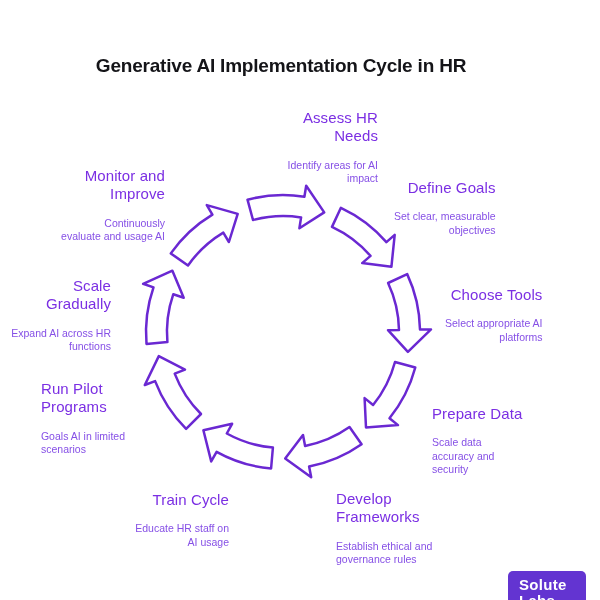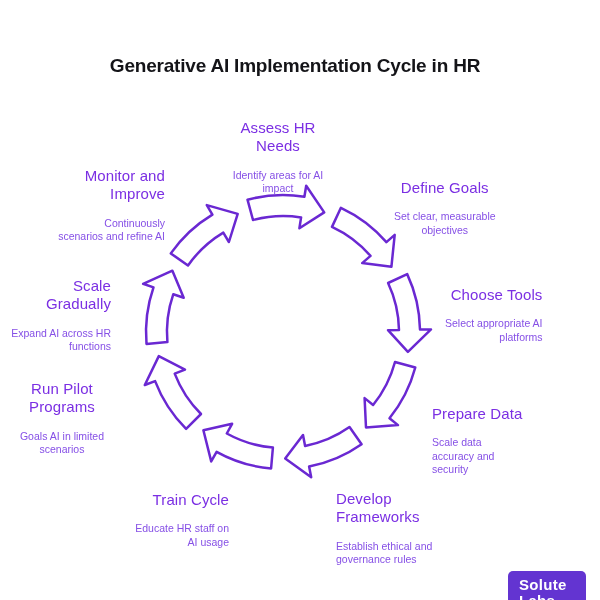--- a/index.html
+++ b/index.html
@@ -5,21 +5,21 @@
   html, body {
     margin: 0; padding: 0;
     width: 600px; height: 600px;
     background: #ffffff;
     overflow: hidden;
     position: relative;
     font-family: "Liberation Sans", sans-serif;
   }
   .title {
     position: absolute;
-    top: 55px; left: 14px; width: 562px;
+    top: 55px; left: 0; width: 562px;
     text-align: center;
     font-size: 19px;
     font-weight: 700;
     letter-spacing: -0.2px;
     color: var(--title, #141418);
   }
   #cycle {
     position: absolute; left: 0; top: 0;
     pointer-events: none;
   }
@@ -70,28 +70,28 @@
     <path d="M340.9 207.8 A137 137 0 0 1 386.4 242.1 L394.7 234.9 L391.4 266.8 L362.2 263.1 L370.5 255.9 A116 116 0 0 0 332.0 226.9 Z"></path>
     <path d="M407.2 274.1 A137 137 0 0 1 420.0 329.6 L431.0 329.4 L407.9 351.8 L388.0 330.2 L399.0 330.0 A116 116 0 0 0 388.1 283.0 Z"></path>
     <path d="M415.3 367.5 A137 137 0 0 1 389.5 418.2 L398.0 425.1 L366.0 427.5 L364.6 398.1 L373.1 405.0 A116 116 0 0 0 395.0 362.0 Z"></path>
     <path d="M361.6 444.2 A137 137 0 0 1 309.1 466.5 L311.2 477.3 L285.2 458.5 L303.0 435.1 L305.1 445.9 A116 116 0 0 0 349.5 427.0 Z"></path>
     <path d="M271.1 468.5 A137 137 0 0 1 216.6 451.8 L211.2 461.4 L203.4 430.3 L232.1 423.8 L226.8 433.5 A116 116 0 0 0 272.9 447.6 Z"></path>
     <path d="M186.1 428.9 A137 137 0 0 1 155.1 381.1 L144.8 385.0 L158.8 356.1 L185.0 369.6 L174.7 373.6 A116 116 0 0 0 201.0 414.0 Z"></path>
     <path d="M146.5 343.9 A137 137 0 0 1 153.5 287.4 L143.1 283.8 L172.4 270.7 L183.7 297.8 L173.3 294.2 A116 116 0 0 0 167.4 342.1 Z"></path>
     <path d="M170.8 253.4 A137 137 0 0 1 212.4 214.6 L206.8 205.1 L237.7 213.9 L228.9 242.0 L223.3 232.6 A116 116 0 0 0 188.0 265.5 Z"></path>
   </svg>
 
-<div class="step" style="left:178px; top:119px; width:200px; text-align:center">
+<div class="step" style="left:178px; top:109px; width:200px; text-align:right">
   <div class="step-title">Assess HR
 Needs</div>
   <div class="step-desc">Identify areas for AI
 impact</div>
 </div>
 
-<div class="step" style="left:394px; top:179px; text-align:center">
+<div class="step" style="left:394px; top:179px; text-align:right">
   <div class="step-title">Define Goals</div>
   <div class="step-desc">Set clear, measurable
 objectives</div>
 </div>
 
 <div class="step" style="left:445px; top:286px; text-align:right">
   <div class="step-title">Choose Tools</div>
   <div class="step-desc">Select appropriate AI
 platforms</div>
 </div>
@@ -109,37 +109,37 @@
   <div class="step-desc">Establish ethical and
 governance rules</div>
 </div>
 
 <div class="step" style="right:371px; top:491px; text-align:right">
   <div class="step-title">Train Cycle</div>
   <div class="step-desc">Educate HR staff on
 AI usage</div>
 </div>
 
-<div class="step" style="right:496px; top:380px; text-align:center">
+<div class="step" style="right:475px; top:380px; text-align:left">
   <div class="step-title">Run Pilot
 Programs</div>
   <div class="step-desc">Goals AI in limited
 scenarios</div>
 </div>
 
 <div class="step" style="right:489px; top:277px; text-align:right">
   <div class="step-title">Scale
 Gradually</div>
   <div class="step-desc">Expand AI across HR
 functions</div>
 </div>
 
 <div class="step" style="right:435px; top:167px; text-align:right">
   <div class="step-title">Monitor and
 Improve</div>
   <div class="step-desc">Continuously
-scenarios and refine AI</div>
+evaluate and usage AI</div>
 </div>
 
 <div class="logo">
   <div>Solute</div>
   <div>Labs_</div>
 </div>
 
 </body></html>

